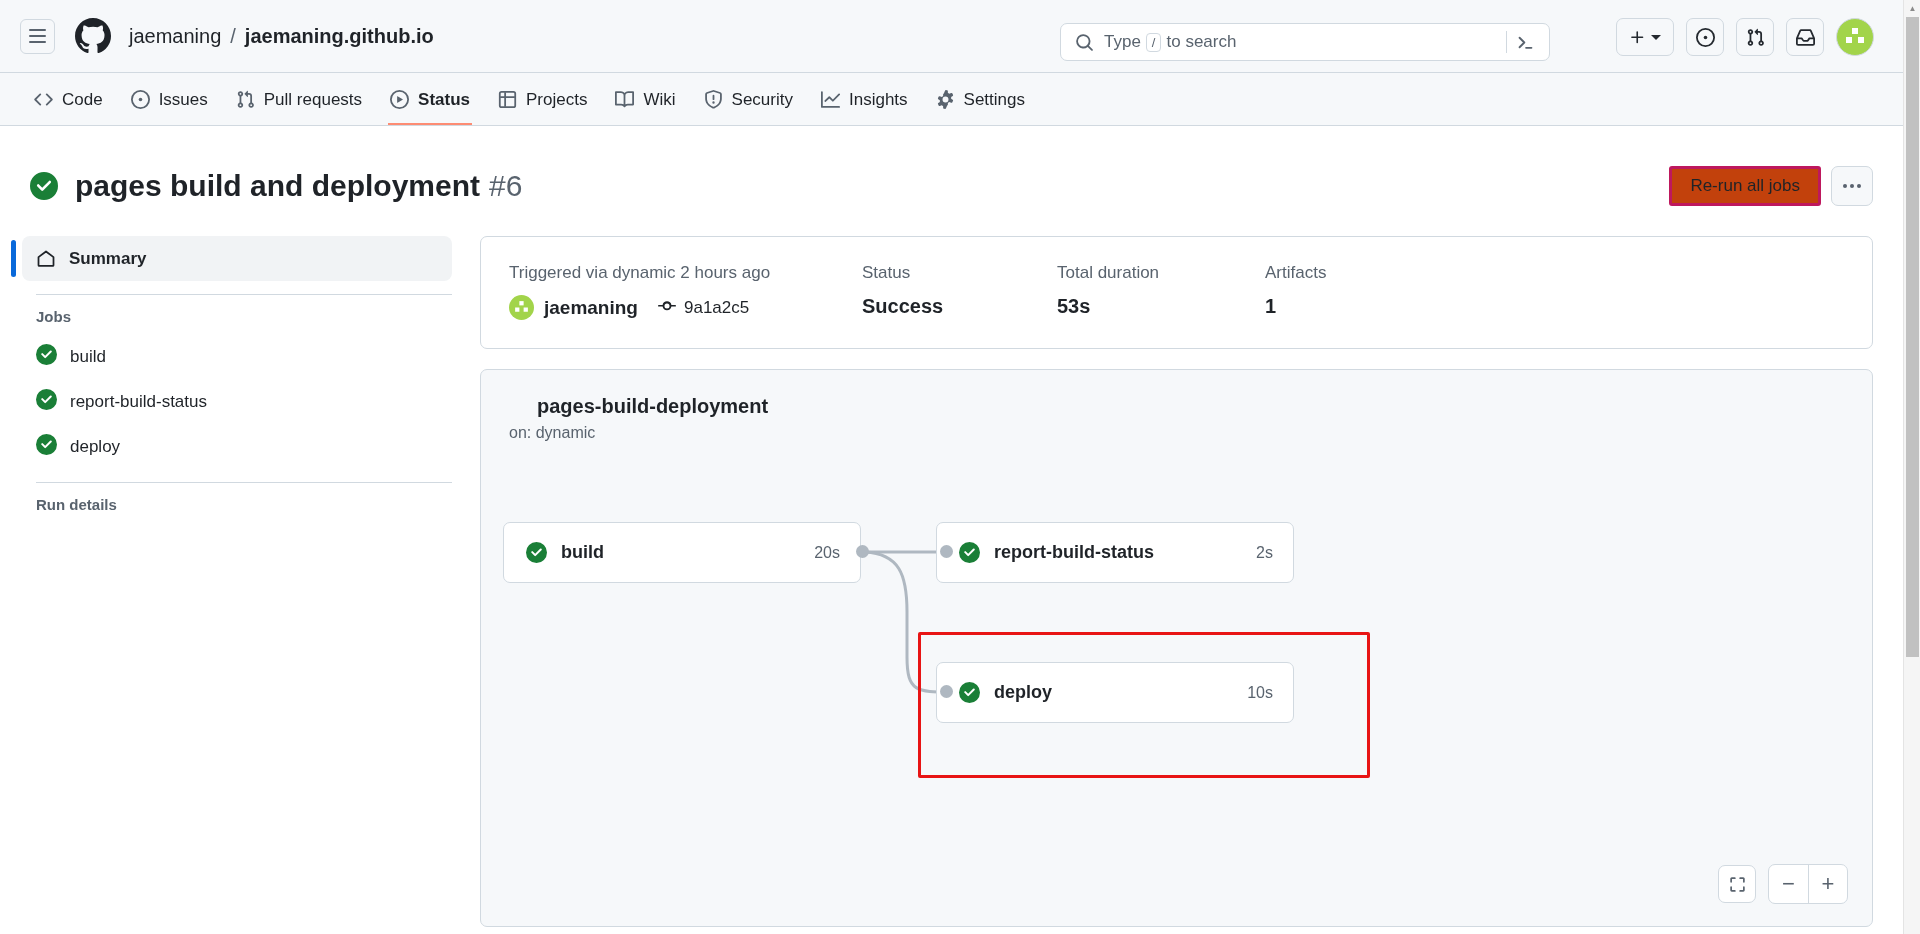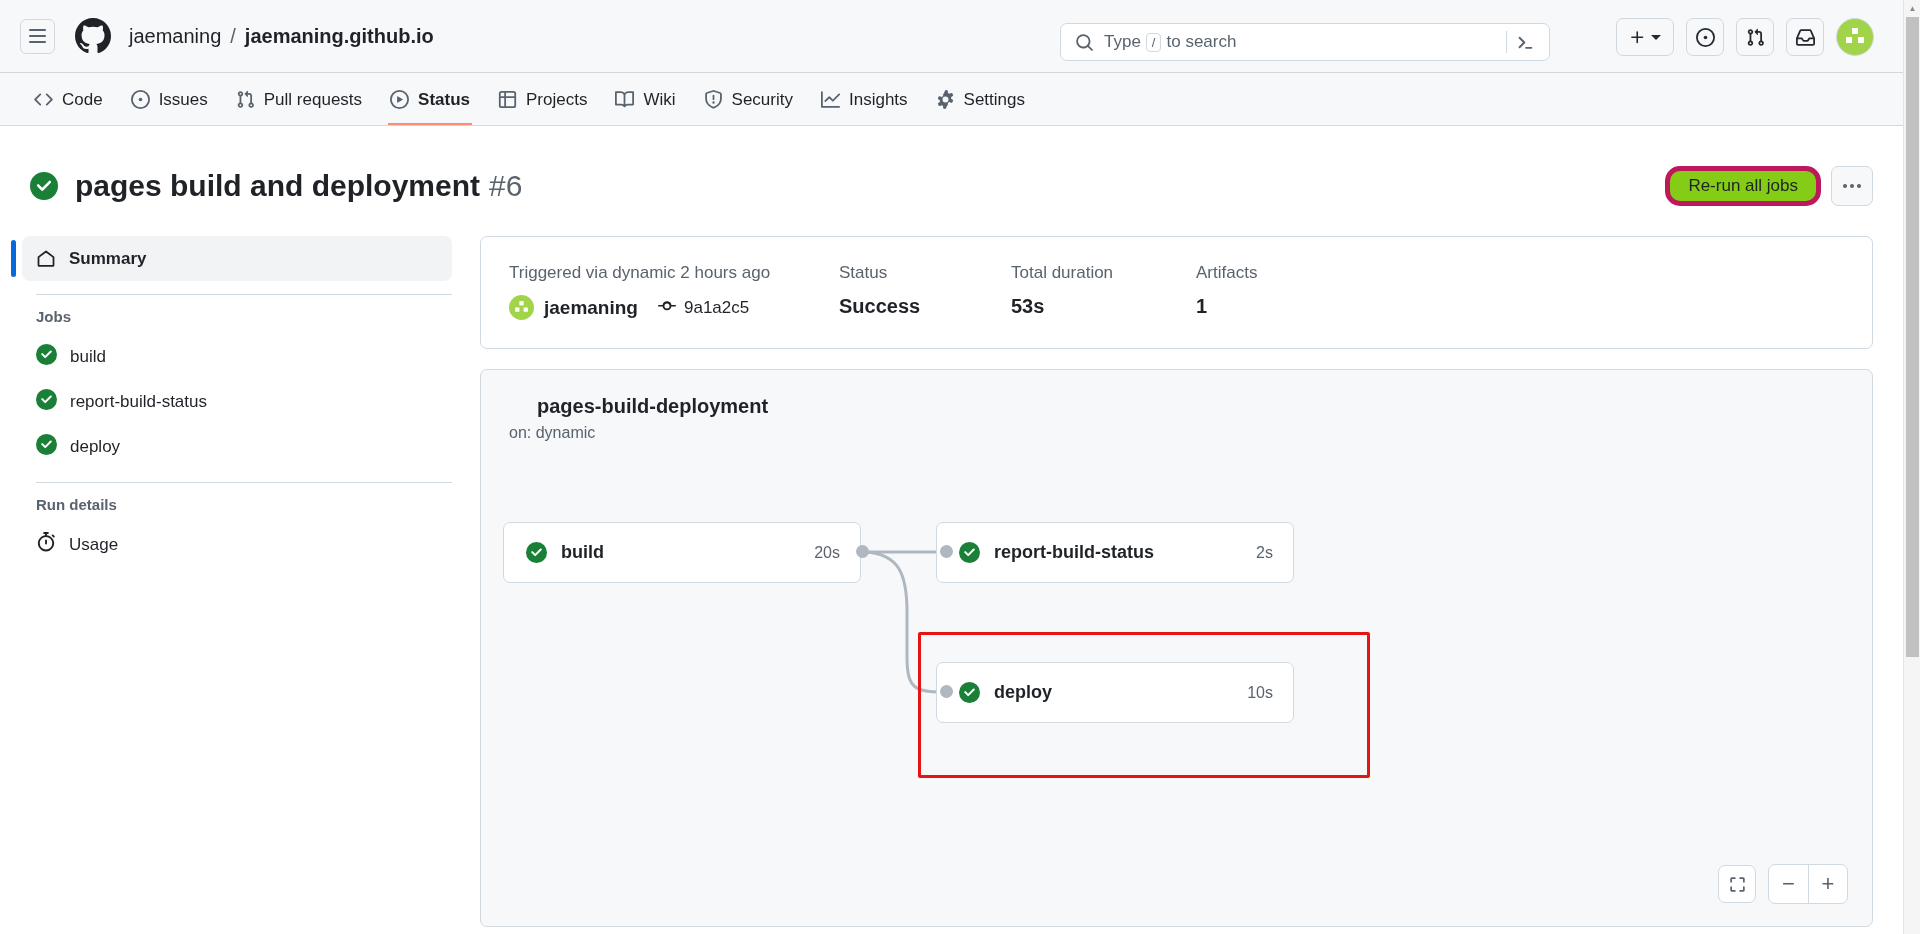--- a/index.html
+++ b/index.html
@@ -108,22 +108,22 @@
   
   .title-row {
     display: flex; align-items: center; padding: 28px 30px 0 30px;
     width: 1903px; height: 92px;
   }
   .title-check { margin-right: 17px; display: flex; align-items: center; }
   .run-title { font-size: 30px; font-weight: bold; color: #1f2328; }
   .run-number { font-size: 30px; color: #59636e; margin-left: 9px; font-weight: normal; }
   .title-actions { margin-left: auto; display: flex; align-items: center; gap: 10px; }
   .btn-rerun {
-    height: 40px; padding: 0 18px; border: 5px solid #be185d; border-radius: 15px;
-    background: #84cc16; font-size: 17px; color: #1f2328; cursor: pointer;
+    height: 40px; padding: 0 18px; border: 3px solid #be185d; border-radius: 3px;
+    background: #c2410c; font-size: 17px; color: #1f2328; cursor: pointer;
     display: flex; align-items: center; font-family: "Liberation Sans", sans-serif;
   }
   .btn-kebab {
     width: 42px; height: 40px; border: 1px solid #d1d9e0; border-radius: 7px;
     background: #f6f8fa; display: flex; align-items: center; justify-content: center;
     gap: 3px; cursor: pointer;
   }
   .btn-kebab i { width: 4px; height: 4px; background: #59636e; border-radius: 50%; display: block; }
 
   
@@ -152,21 +152,21 @@
     height: 45px; padding: 0 14px; border-radius: 7px;
     font-size: 17px; color: #1f2328; cursor: pointer;
   }
 
   
   .main-col { flex: 1; margin-left: 28px; }
   .card {
     border: 1px solid #d1d9e0; border-radius: 7px; background: #ffffff;
   }
   .meta-card { padding: 26px 28px 28px 28px; margin-bottom: 20px; }
-  .meta-grid { display: flex; }
+  .meta-grid { display: flex; gap: 23px; }
   .meta-col { flex: none; }
   .meta-col.c1 { width: 330px; }
   .meta-col.c2 { width: 172px; }
   .meta-col.c3 { width: 185px; }
   .meta-label { font-size: 17px; color: #59636e; margin-bottom: 12px; white-space: nowrap; }
   .meta-value { font-size: 20px; font-weight: bold; color: #1f2328; }
   .actor-row { display: flex; align-items: center; gap: 10px; }
   .actor-avatar {
     width: 25px; height: 25px; border-radius: 50%; background: #a2d44a;
     display: flex; align-items: center; justify-content: center; overflow: hidden;
@@ -447,28 +447,20 @@
               <path d="M8 16A8 8 0 108 0a8 8 0 000 16zm3.78-9.72-4.25 4.25a.75.75 0 01-1.06 0L4.22 8.28a.751.751 0 111.06-1.06L7 8.94l3.72-3.72a.751.751 0 111.06 1.06z"></path>
             </svg>
         </span>
         <span>deploy</span>
       </div>
 
       <div class="side-divider"></div>
 
       <div class="side-heading">Run details</div>
 
-      <div class="job-item">
-        <span class="ic">
-          <svg width="20" height="20" viewBox="0 0 16 16" fill="currentColor">
-              <path d="M5.75.75A.75.75 0 016.5 0h3a.75.75 0 010 1.5h-.75v1.06a6.5 6.5 0 11-1.5 0V1.5H6.5a.75.75 0 01-.75-.75zM8 4a5 5 0 100 10A5 5 0 008 4zm.75 2.75v2.5a.75.75 0 01-1.5 0v-2.5a.75.75 0 011.5 0zM12.8 2.2a.75.75 0 011.06 0l.94.94a.75.75 0 01-1.06 1.06l-.94-.94a.75.75 0 010-1.06z"></path>
-            </svg>
-        </span>
-        <span>Usage</span>
-      </div>
     </div>
 
     <div class="main-col">
 
       <div class="card meta-card">
         <div class="meta-grid">
 
           <div class="meta-col c1">
             <div class="meta-label">Triggered via dynamic 2 hours ago</div>
             <div class="actor-row">

